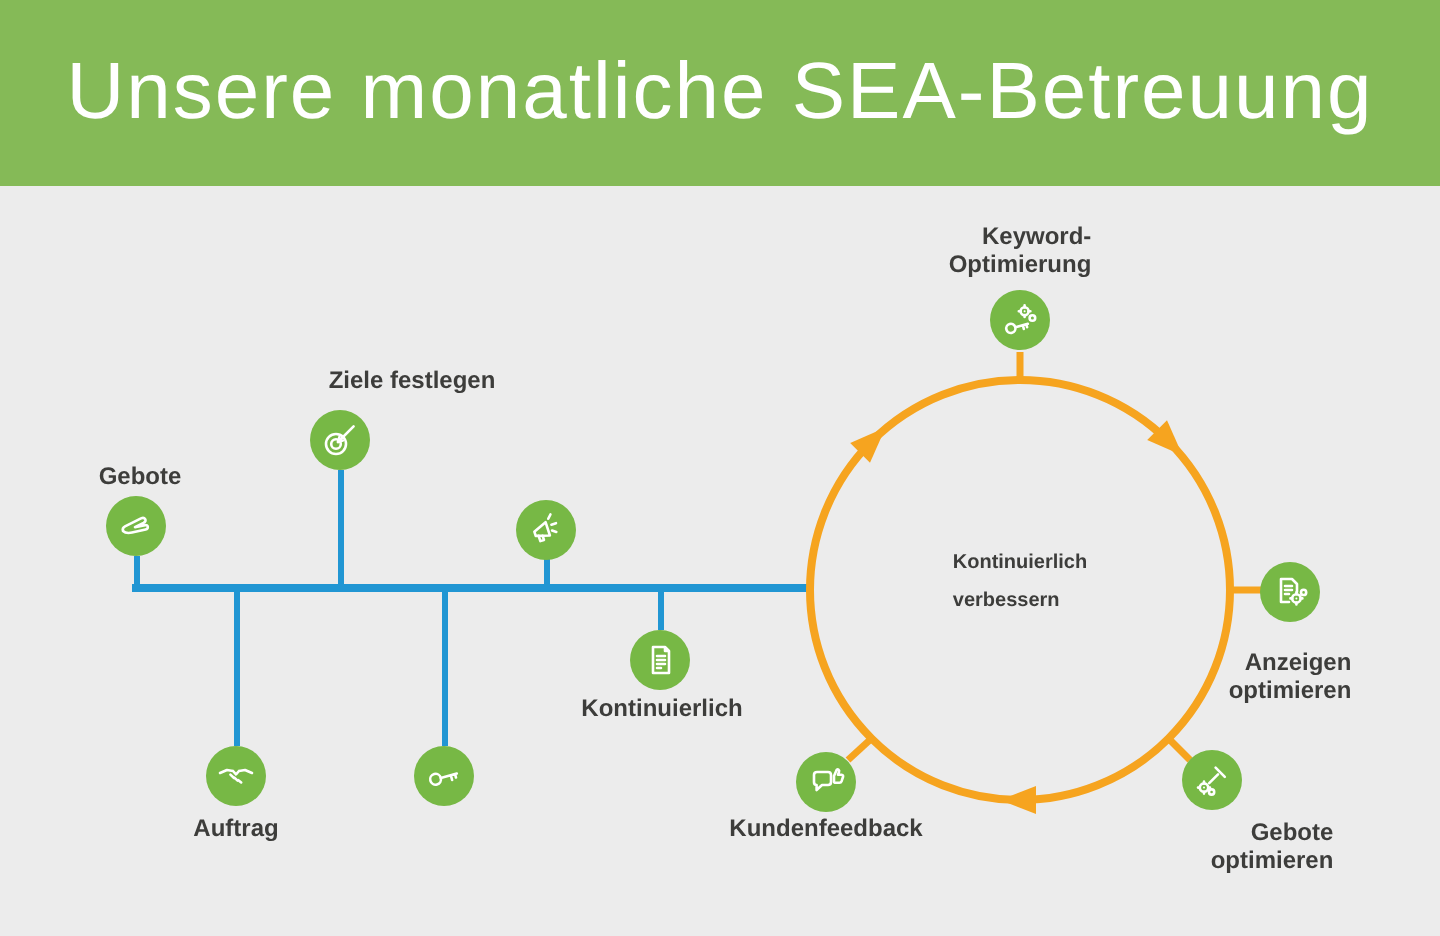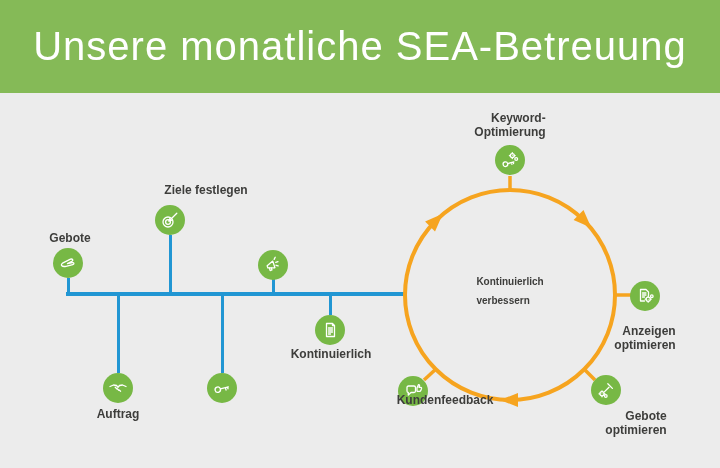--- a/index.html
+++ b/index.html
@@ -157,20 +157,20 @@
     <div>Optimierung</div>
   </div>
   <div class="lbl" style="left:645px;top:324px;">
     <div>Anzeigen</div>
     <div>optimieren</div>
   </div>
   <div class="lbl" style="left:636px;top:409px;">
     <div>Gebote</div>
     <div>optimieren</div>
   </div>
-  <div class="lbl" style="left:413px;top:393px;margin-left:32px;">Kundenfeedback</div>
+  <div class="lbl" style="left:413px;top:407px;">Kundenfeedback</div>
 
   <div class="center-text">
     <div>Kontinuierlich</div>
     <div>verbessern</div>
   </div>
 
 </div>
 
 </body></html>

